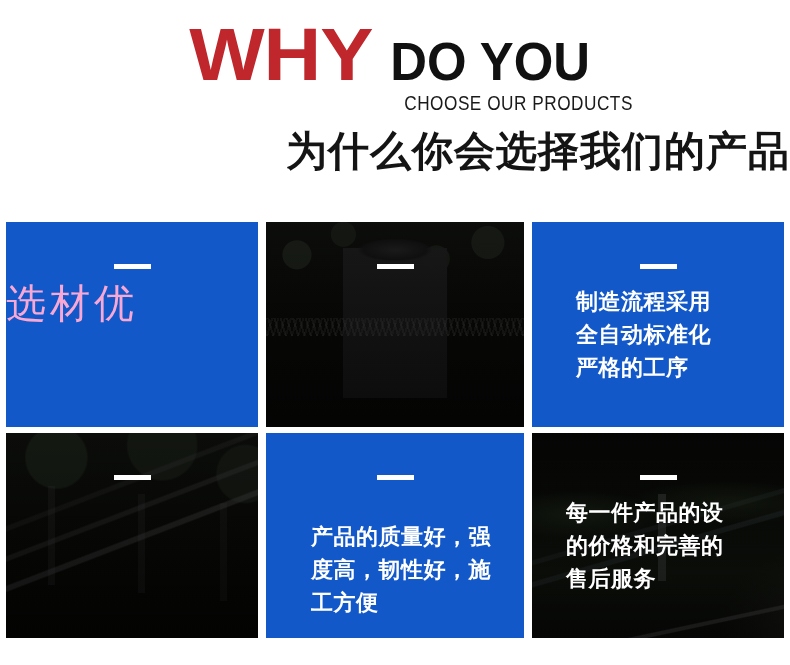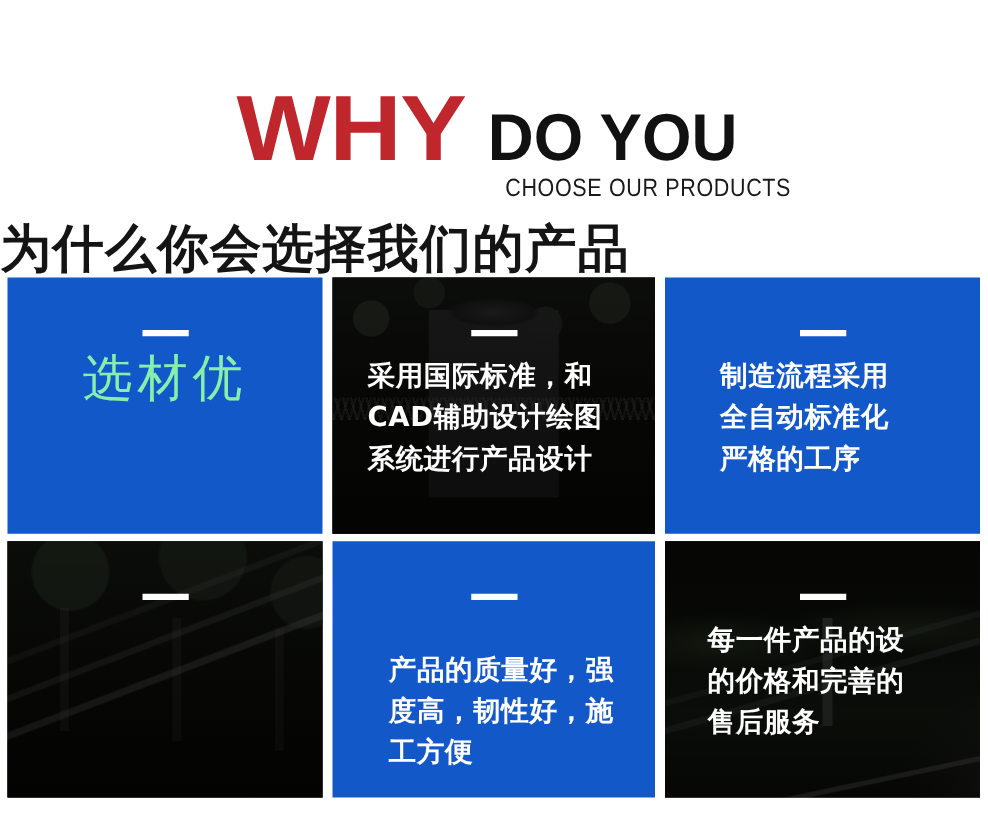--- a/index.html
+++ b/index.html
@@ -22,21 +22,20 @@
     background: #ffffff;
   }
 
   
   .header {
     position: absolute;
     left: 0;
     top: 0;
     width: 758px;
     height: 212px;
-    margin-top: 48px;
   }
 
   .headline {
     position: absolute;
     left: 0;
     top: 18px;
     width: 790px;
     height: 76px;
     display: flex;
     align-items: baseline;
@@ -79,21 +78,21 @@
     transform: scaleX(0.86);
     transform-origin: right top;
     white-space: nowrap;
   }
 
   .cn-title {
     position: absolute;
     left: 0;
     top: 126px;
     width: 790px;
-    text-align: left;
+    text-align: right;
     font-family: "DejaVu Sans", "Liberation Sans", sans-serif;
     font-weight: 700;
     font-size: 41px;
     line-height: 50px;
     letter-spacing: 1px;
     color: #141414;
     white-space: nowrap;
   }
 
   
@@ -206,24 +205,24 @@
     line-height: 33px;
     letter-spacing: 0.5px;
     white-space: pre-line;
     text-align: left;
   }
 
   .cell-body-lead {
     margin-top: 6px;
     padding: 0;
     width: 100%;
-    text-align: center;
+    text-align: left;
     font-family: "DejaVu Sans", "Liberation Sans", sans-serif;
     font-weight: 400;
-    color: #86efac;
+    color: #f9a8d4;
     font-size: 40px;
     line-height: 56px;
     letter-spacing: 4px;
     white-space: pre-line;
   }
 
   .cell-2 .cell-body { padding-left: 28px; }
   .cell-3 .cell-body { padding-left: 44px; }
   .cell-4 .cell-body { padding-left: 42px; }
   .cell-5 .cell-body { padding-left: 45px; margin-top: 40px; }
@@ -248,23 +247,20 @@
 
   <div class="grid">
 
     <div class="cell cell-blue cell-1">
       <div class="dash"></div>
       <div class="cell-body-lead">选材优</div>
     </div>
 
     <div class="cell cell-photo photo-cable cell-2">
       <div class="dash"></div>
-      <div class="cell-body">采用国际标准，和
-CAD辅助设计绘图
-系统进行产品设计</div>
     </div>
 
     <div class="cell cell-blue cell-3">
       <div class="dash"></div>
       <div class="cell-body">制造流程采用
 全自动标准化
 严格的工序</div>
     </div>
 
     <div class="cell cell-photo photo-guardrail cell-4">

